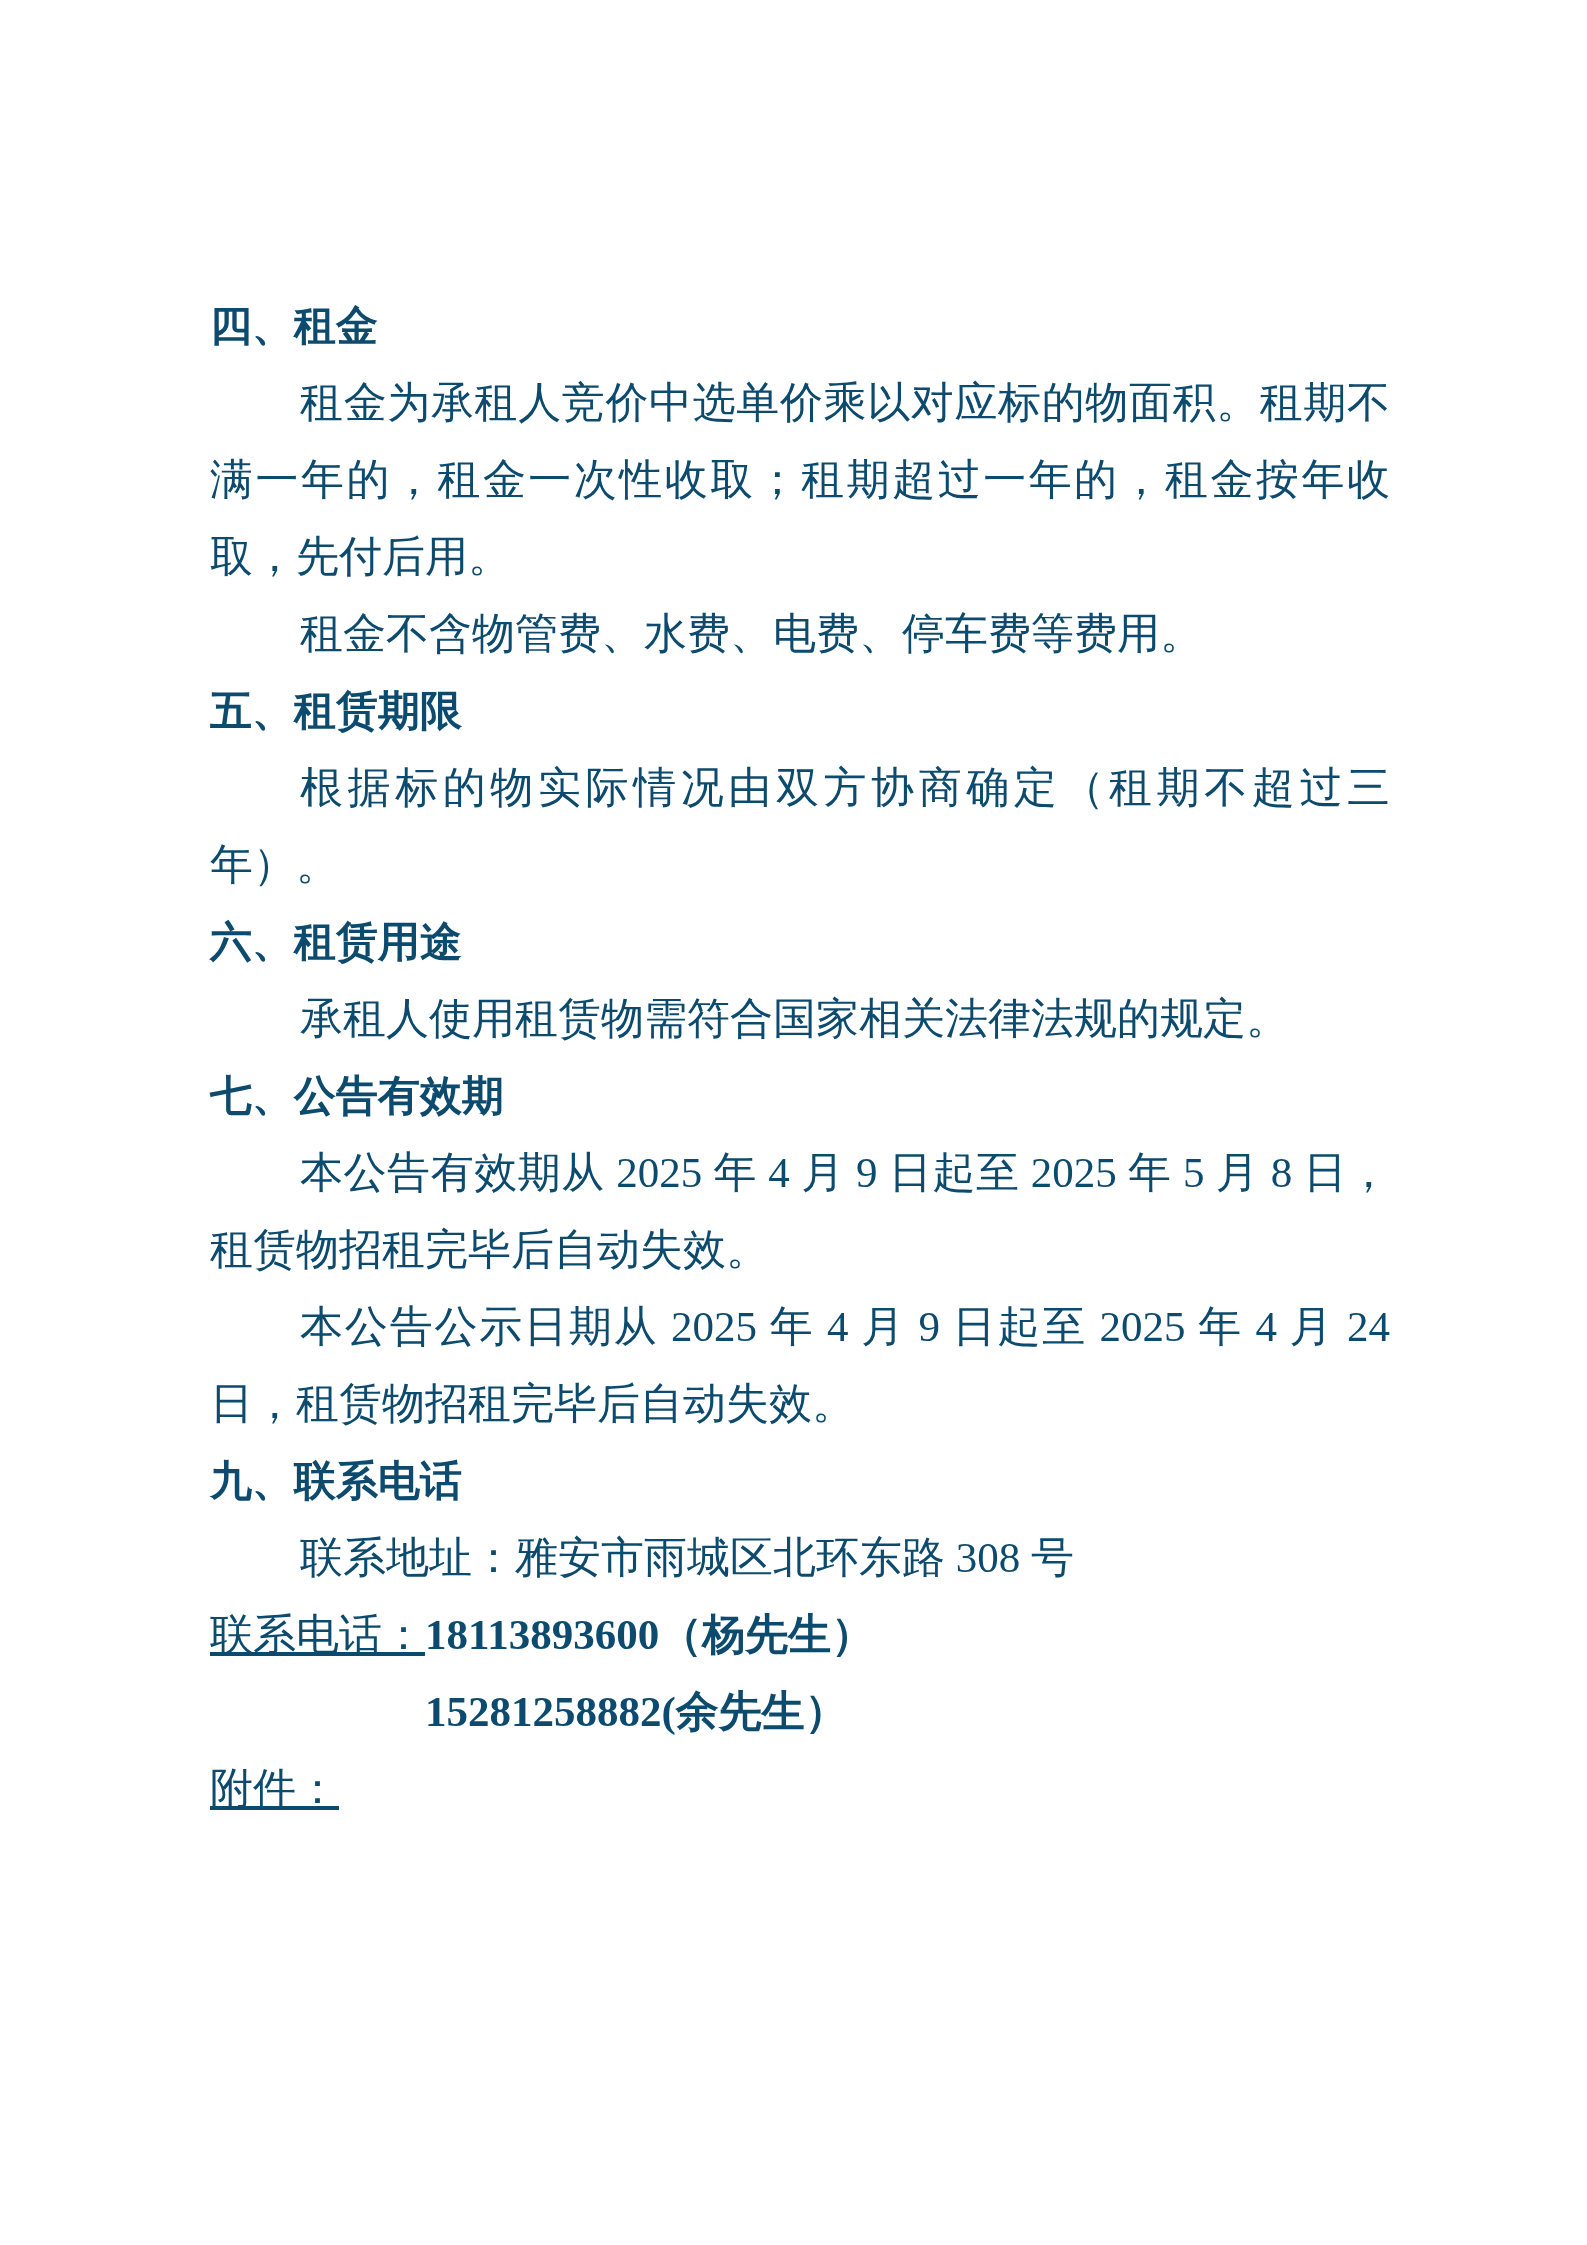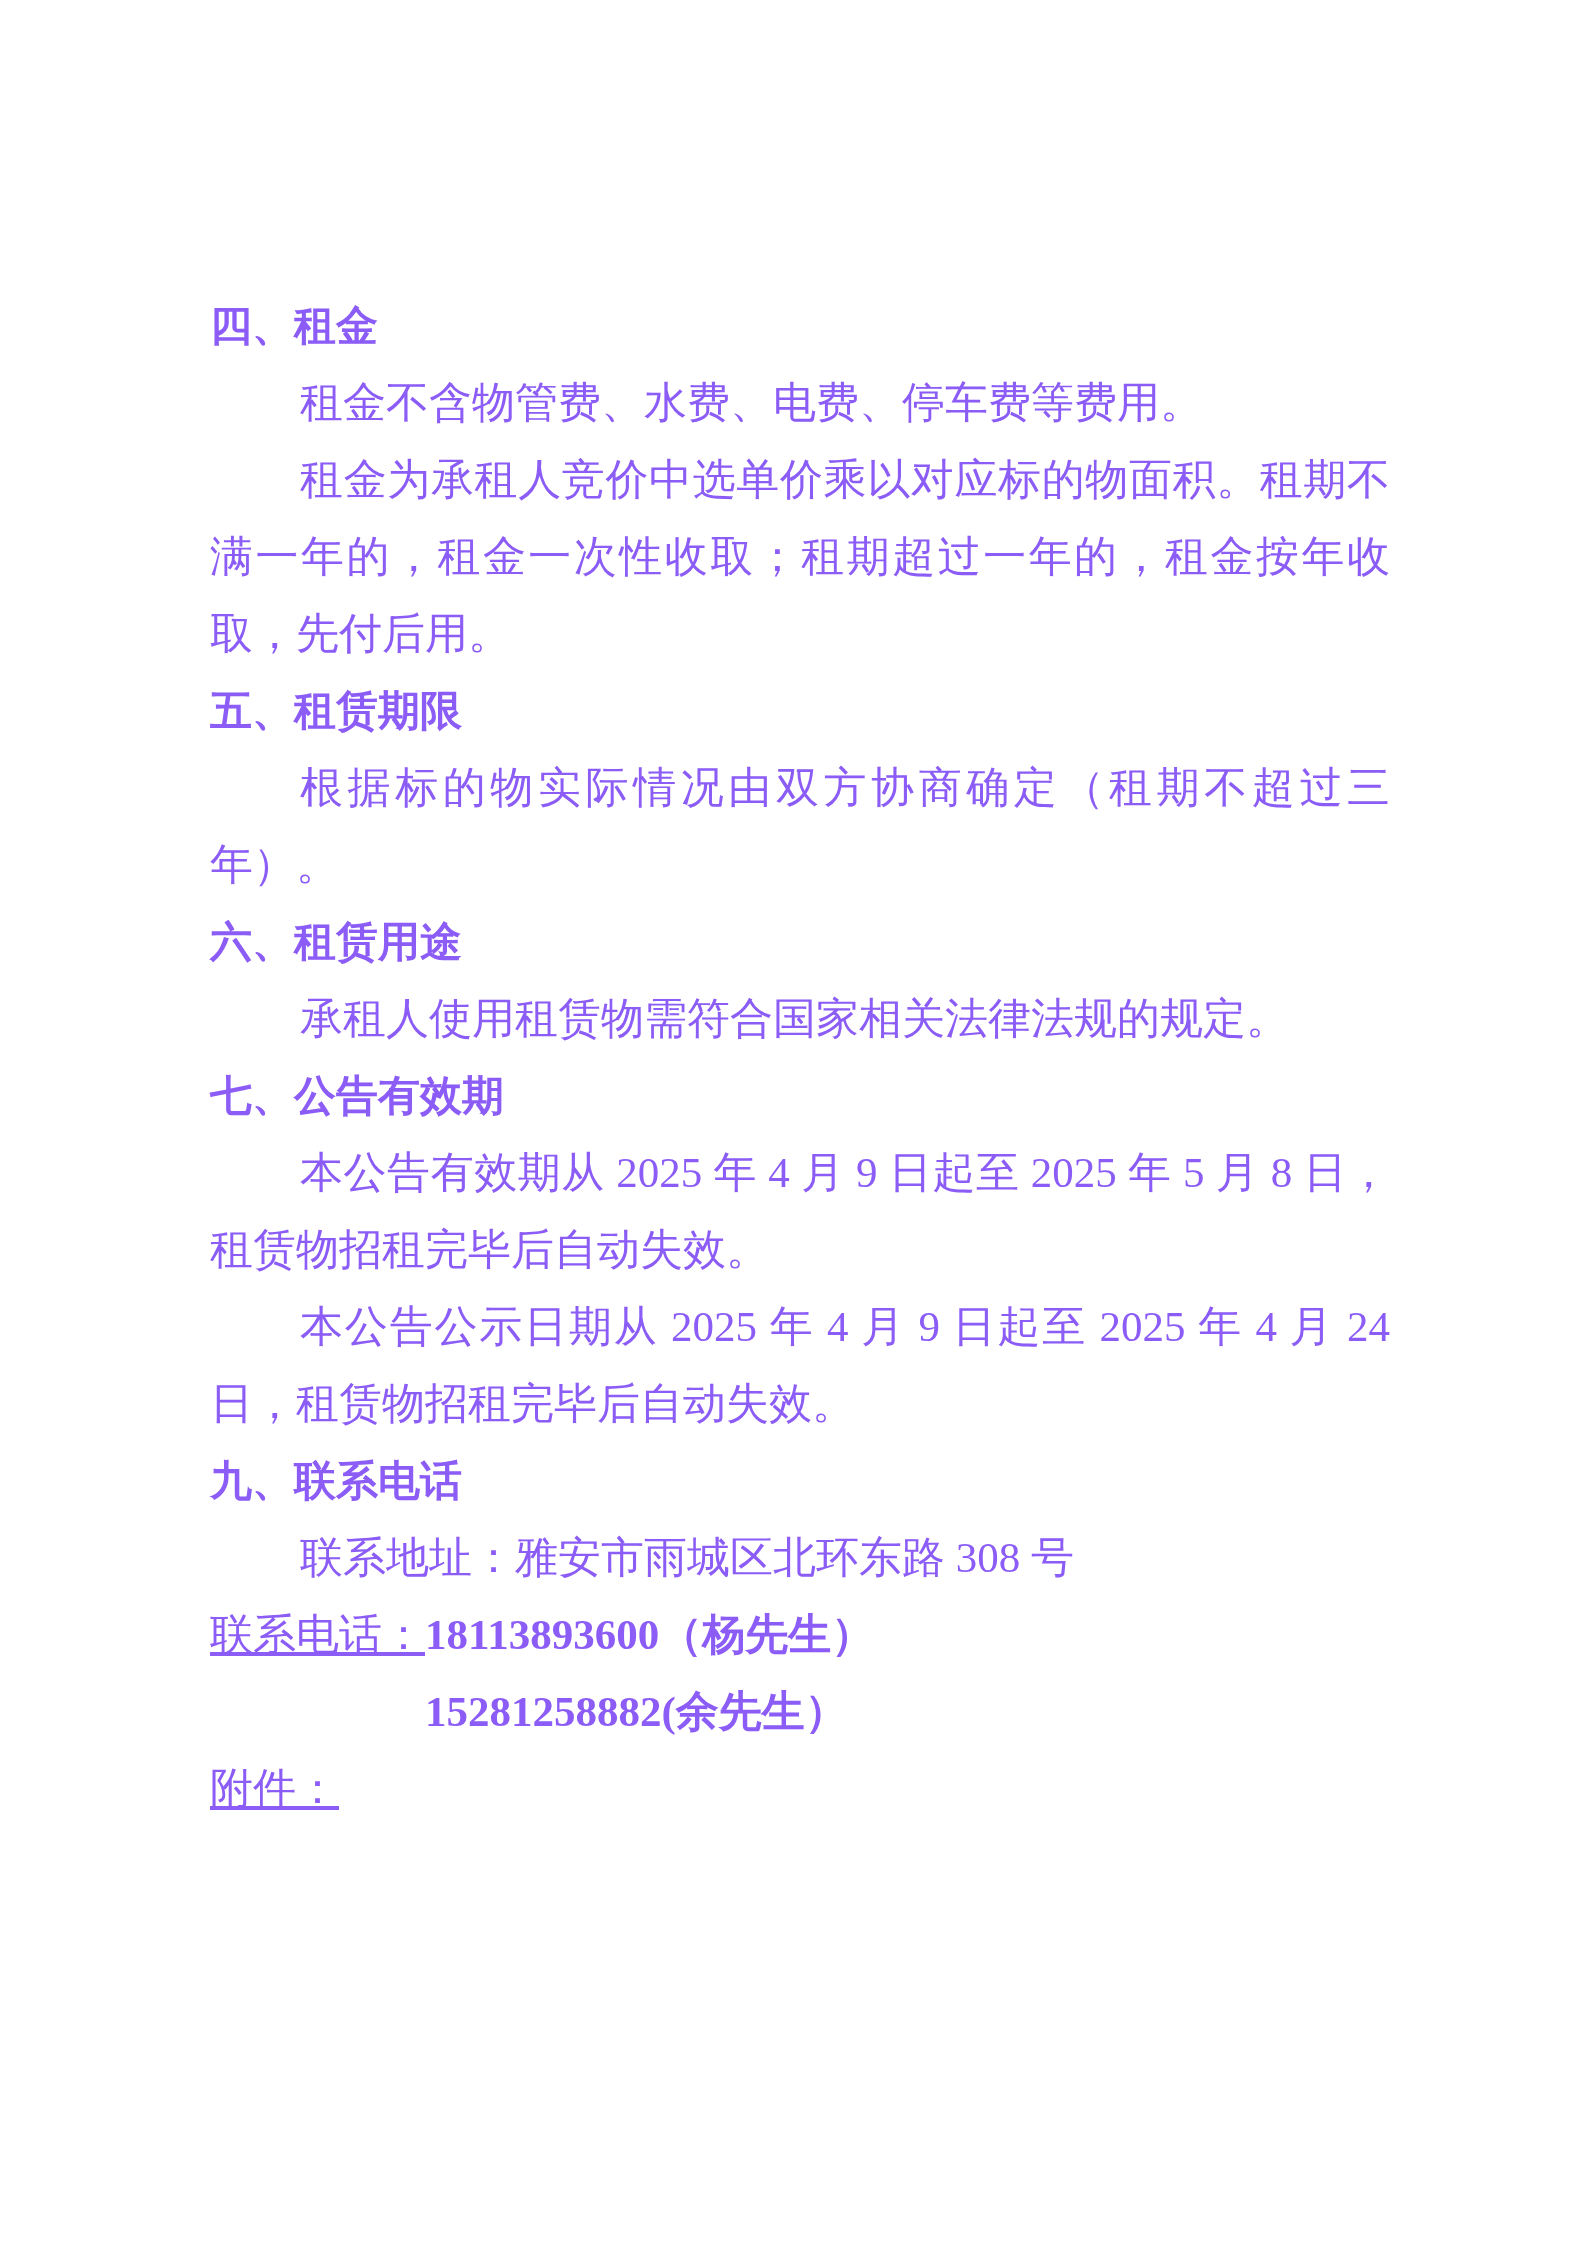--- a/index.html
+++ b/index.html
@@ -16,21 +16,21 @@
     overflow: hidden;
     font-family: "Liberation Serif", "DejaVu Serif", serif;
   }
   .content {
     position: absolute;
     left: 210px;
     top: 287px;
     width: 1180px;
     font-size: 43px;
     line-height: 77px;
-    color: #8b5cf6;
+    color: #0c4a6e;
   }
   .content p, .content h3, .content div {
     margin: 0;
     padding: 0;
   }
   .heading {
     font-family: "Liberation Sans", "DejaVu Sans", sans-serif;
     font-weight: 700;
     font-size: 42px;
     padding-left: 90px;
@@ -59,23 +59,23 @@
   }
 </style>
 </head>
 <body>
 
 <div class="page">
   <div class="content">
 
     <h3 class="heading">四、租金</h3>
 
+    <p class="para">租金为承租人竞价中选单价乘以对应标的物面积。租期不满一年的，租金一次性收取；租期超过一年的，租金按年收取，先付后用。</p>
+
     <p class="para">租金不含物管费、水费、电费、停车费等费用。</p>
-
-    <p class="para">租金为承租人竞价中选单价乘以对应标的物面积。租期不满一年的，租金一次性收取；租期超过一年的，租金按年收取，先付后用。</p>
 
     <h3 class="heading">五、租赁期限</h3>
 
     <p class="para">根据标的物实际情况由双方协商确定（租期不超过三年）。</p>
 
     <h3 class="heading">六、租赁用途</h3>
 
     <p class="para">承租人使用租赁物需符合国家相关法律法规的规定。</p>
 
     <h3 class="heading">七、公告有效期</h3>

